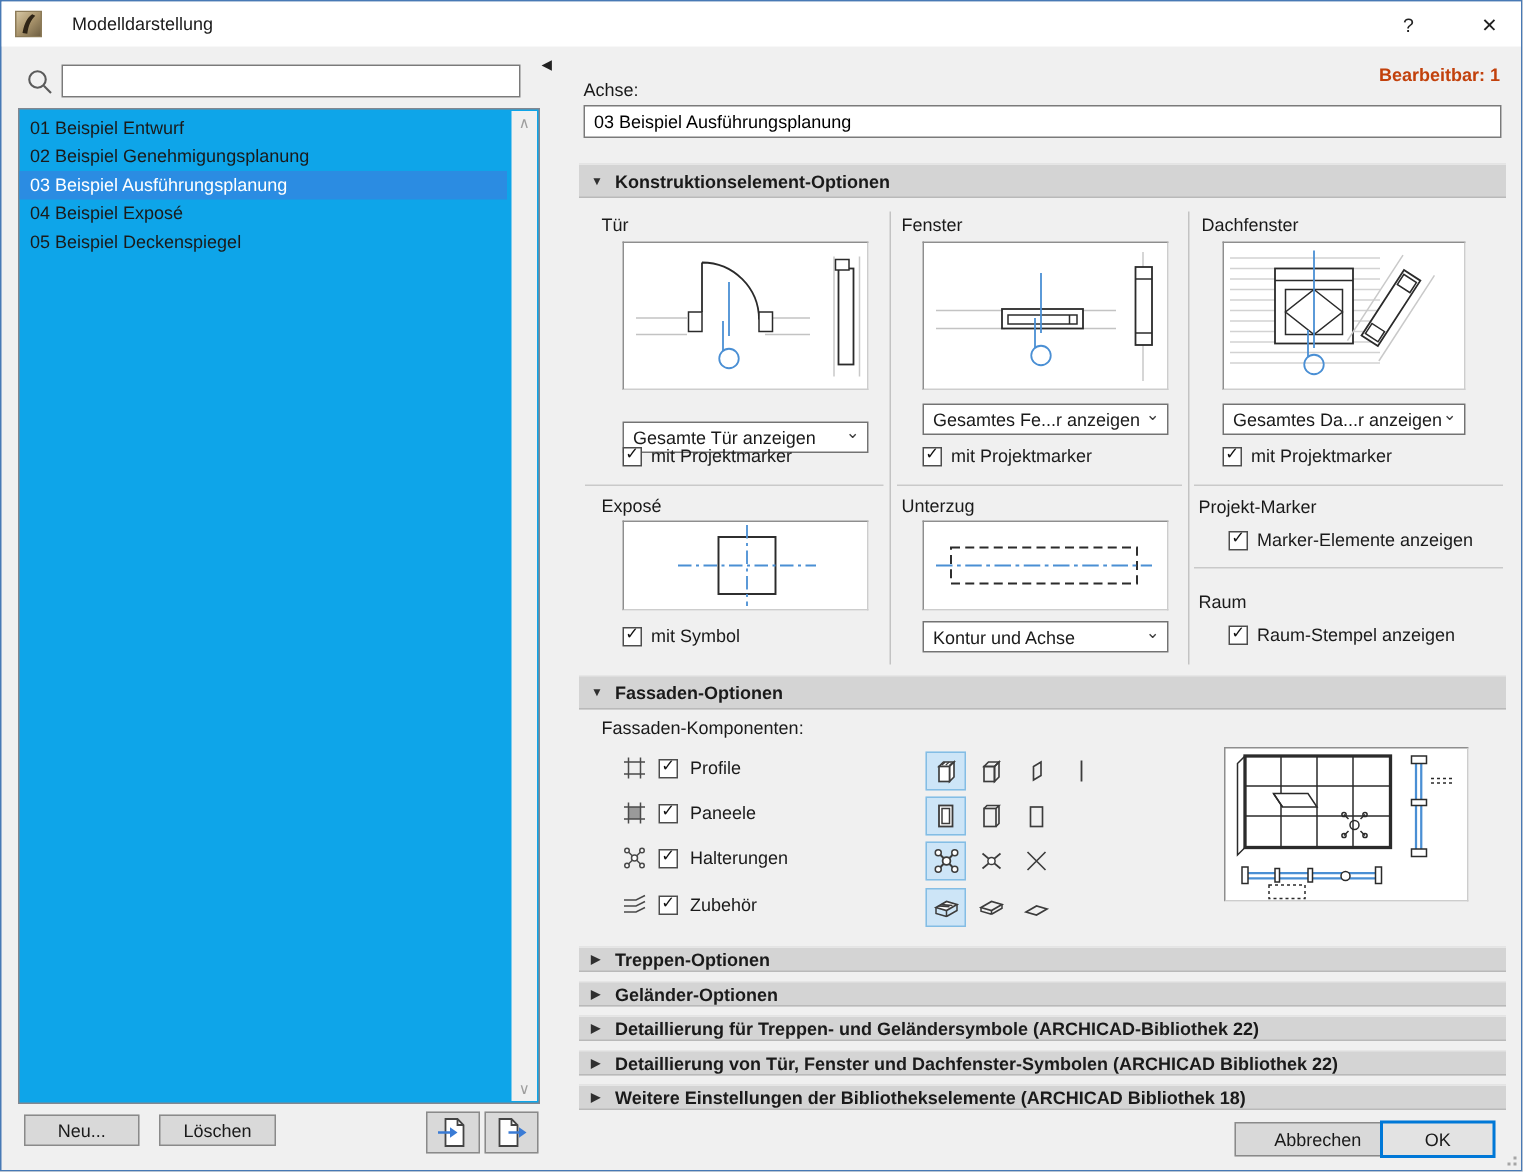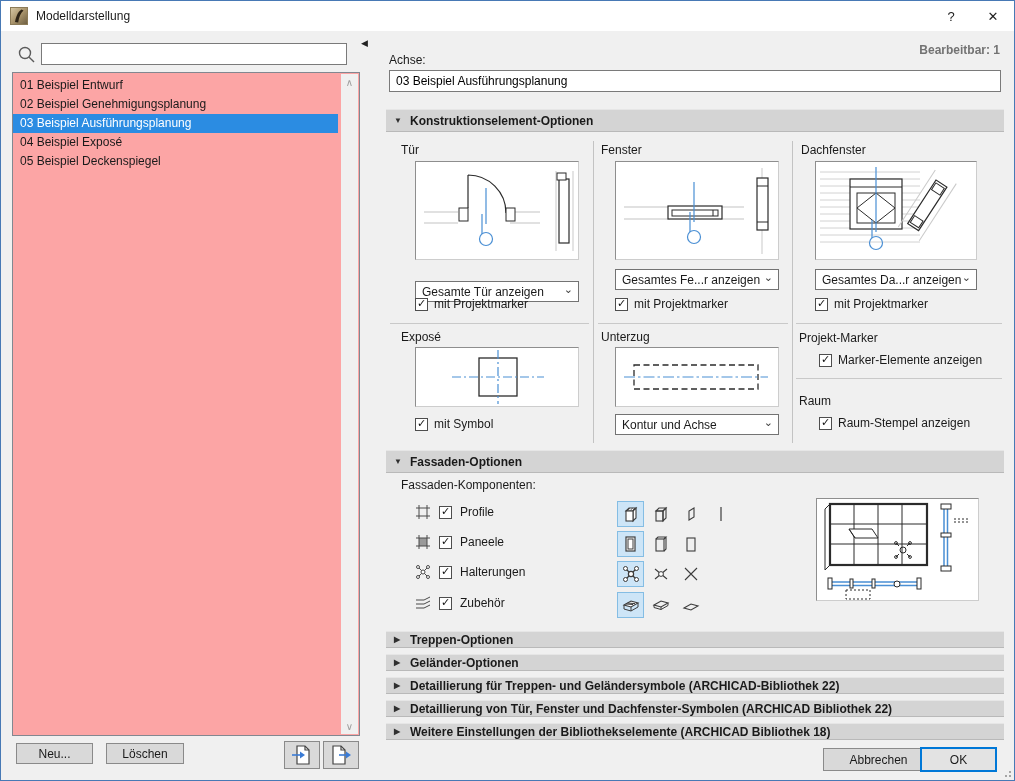--- a/index.html
+++ b/index.html
@@ -6,46 +6,46 @@
   *{box-sizing:border-box;}
   .window{position:relative;width:1015px;height:781px;background:#f0f0f0;
     border:1px solid #4779b5;font-family:"Liberation Sans",sans-serif;
     font-size:12px;color:#1a1a1a;overflow:hidden;}
   .abs{position:absolute;}
   .lbl{font-size:12px;white-space:nowrap;}
   .bold{font-weight:normal;}
 
   
   .titlebar{position:absolute;left:0;top:0;right:0;height:30px;background:#ffffff;
-    display:flex;align-items:center;padding-left:9px;}
+    display:flex;align-items:center;padding-left:9px;gap:12px;}
   .titlebar .title{margin-left:8px;font-size:12px;}
   .tb-btn{width:42px;height:30px;display:flex;align-items:center;justify-content:center;
     font-size:13px;color:#222;}
   .tb-spacer{flex:1;}
 
   
   .search-input{position:absolute;left:40px;top:42px;width:306px;height:22px;
     border:1px solid #7a7a7a;background:#fff;font:12px "Liberation Sans",sans-serif;
     padding:0 5px;outline:none;}
   .listbox{position:absolute;left:11px;top:71px;width:348px;height:664px;
-    background:#fca5a5;border:1px solid #828790;}
+    background:#0ea5e9;border:1px solid #828790;}
   .list-item{height:19px;line-height:19px;padding-left:7px;font-size:12px;
     width:calc(100% - 21px);white-space:nowrap;overflow:hidden;}
   .list-item.sel{background:#2b8ce2;color:#fff;}
   .vscroll{position:absolute;top:1px;right:1px;bottom:1px;width:17px;background:#f0f0f0;}
   .scroll-arrow{position:absolute;left:0;width:17px;height:16px;color:#9e9e9e;
     font-size:10px;display:flex;align-items:center;justify-content:center;}
 
   .btn{background:#d9d9d9;border:1px solid #8a8a8a;display:flex;align-items:center;
     justify-content:center;font-size:12px;color:#1a1a1a;}
   .iconbtn{background:#d9d9d9;border:1px solid #8a8a8a;display:flex;align-items:center;
     justify-content:center;}
 
   
-  .red{color:#737373;font-weight:bold;}
+  .red{color:#c2410c;font-weight:bold;}
   .name-input{position:absolute;left:388px;top:69px;width:612px;height:22px;
     border:1px solid #7a7a7a;background:#fff;font:12px "Liberation Sans",sans-serif;
     padding:0 6px;outline:none;}
   .secbar{background:#d4d4d4;border-top:1px solid #e6e6e6;border-bottom:1px solid #b9b9b9;
     display:flex;align-items:center;padding-left:8px;font-weight:bold;font-size:12px;}
   .secbar .tri{font-size:8px;color:#303030;width:16px;flex:none;}
   .preview{background:#fff;border:1px solid;border-color:#8e8e8e #cdcdcd #cdcdcd #8e8e8e;}
   .combo{background:#fff;border:1px solid #737373;display:flex;align-items:center;
     justify-content:space-between;padding:0 5px 0 6px;font-size:12px;}
   .combo .chev{color:#3c3c3c;font-size:11px;line-height:1;margin-top:-4px;}

